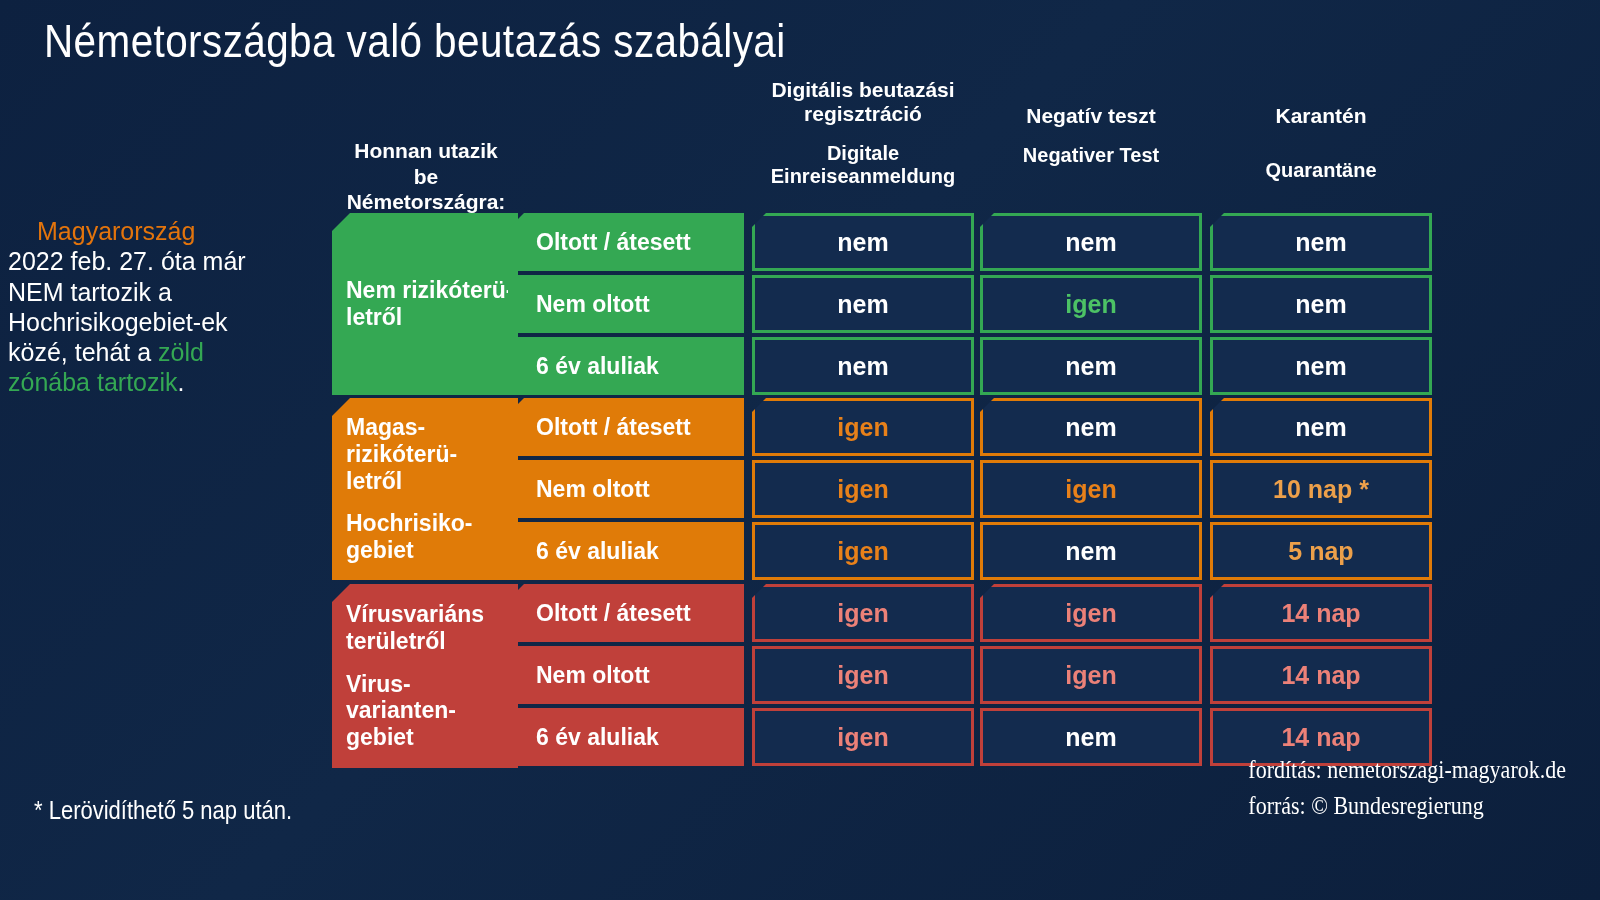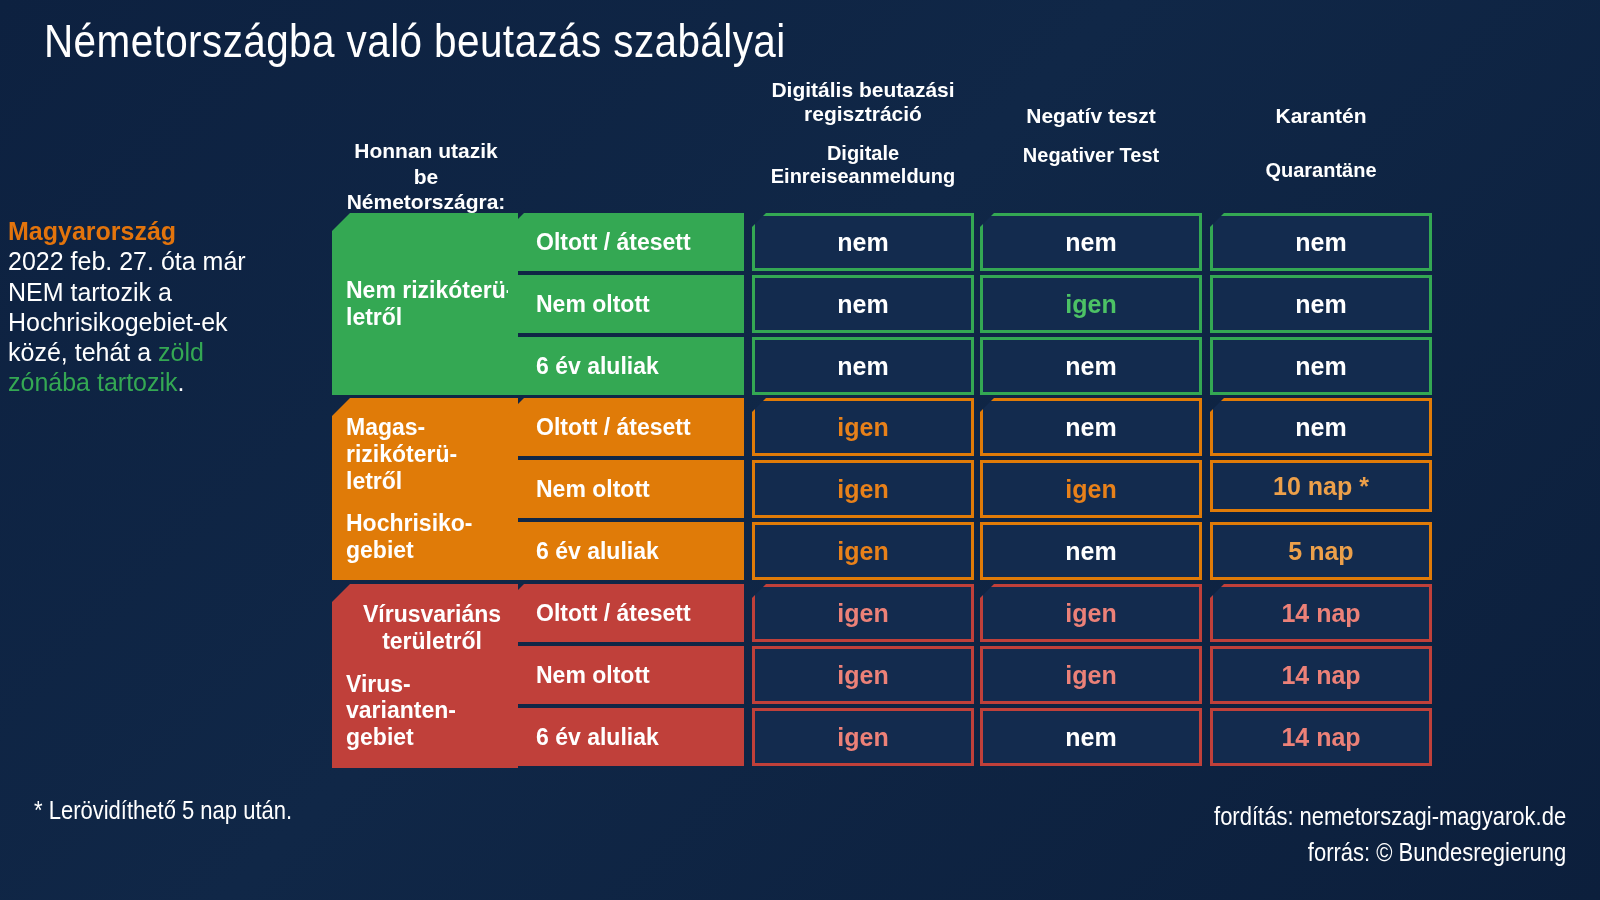--- a/index.html
+++ b/index.html
@@ -36,21 +36,21 @@
   }
   .updbanner .l2{
     font-size:31px;font-weight:400;line-height:1.1;margin-top:-1px;
     transform:scaleX(.95);
   }
   
   .note{
     position:absolute;left:8px;top:216px;width:312px;
     font-size:25px;line-height:1.21;color:#ffffff;
   }
-  .note .hu{color:#e3740c;font-weight:bold;display:block;}
+  .note .hu{color:#e3740c;font-weight:normal;display:block;margin-left:29px;}
   .note .grn{color:#34a853;}
   
   .colhead{
     position:absolute;color:#ffffff;font-weight:bold;text-align:center;
   }
   .colhead .hu{font-size:21px;line-height:1.15;}
   .colhead .de{font-size:20px;line-height:1.15;margin-top:16px;}
   
   .rowhead{
     position:absolute;left:338px;top:138px;width:176px;
@@ -82,22 +82,22 @@
     clip-path:polygon(14px 0,100% 0,100% 100%,0 100%,0 14px);
   }
   
   .foot-left{
     position:absolute;left:34px;top:796px;
     font-family:"Liberation Sans Narrow","Liberation Sans",sans-serif;
     font-size:25px;color:#ffffff;transform:scaleX(.88);transform-origin:left top;
     white-space:nowrap;
   }
   .foot-right{
-    position:absolute;right:34px;top:798px;text-align:right;
-    font-family:Liberation Sans, sans-serif;
+    position:absolute;right:34px;top:752px;
+    font-family:Liberation Serif, serif;
     font-size:25px;color:#ffffff;line-height:1.45;
   }
   .foot-right div{transform:scaleX(.88);transform-origin:right top;white-space:nowrap;}
 </style>
 </head>
 <body>
 
 <div id="stage">
 
   <div class="title">Németországba való beutazás szabályai</div>
@@ -158,27 +158,27 @@
         <div class="sub" style="white-space: pre-line;">Hochrisiko-
 gebiet</div>
       </div>
       <div class="cat-cell notch" style="left: 508px; top: 398px; width: 236px; height: 58px; background: rgb(224, 123, 8);">Oltott / átesett</div>
       <div class="val-cell notch" style="left: 752px; top: 398px; width: 222px; height: 58px; background: rgb(19, 43, 78); border-color: rgb(224, 123, 8); color: rgb(232, 129, 26);">igen</div>
       <div class="val-cell notch" style="left: 980px; top: 398px; width: 222px; height: 58px; background: rgb(19, 43, 78); border-color: rgb(224, 123, 8); color: rgb(255, 255, 255);">nem</div>
       <div class="val-cell notch" style="left: 1210px; top: 398px; width: 222px; height: 58px; background: rgb(19, 43, 78); border-color: rgb(224, 123, 8); color: rgb(255, 255, 255);">nem</div>
       <div class="cat-cell" style="left: 508px; top: 460px; width: 236px; height: 58px; background: rgb(224, 123, 8);">Nem oltott</div>
       <div class="val-cell" style="left: 752px; top: 460px; width: 222px; height: 58px; background: rgb(19, 43, 78); border-color: rgb(224, 123, 8); color: rgb(232, 129, 26);">igen</div>
       <div class="val-cell" style="left: 980px; top: 460px; width: 222px; height: 58px; background: rgb(19, 43, 78); border-color: rgb(224, 123, 8); color: rgb(232, 129, 26);">igen</div>
-      <div class="val-cell" style="left: 1210px; top: 460px; width: 222px; height: 52px; background: rgb(19, 43, 78); border-color: rgb(224, 123, 8); color: rgb(237, 160, 74);">10 nap *</div>
+      <div class="val-cell" style="left: 1210px; top: 460px; width: 222px; height: 58px; background: rgb(19, 43, 78); border-color: rgb(224, 123, 8); color: rgb(237, 160, 74);">10 nap *</div>
       <div class="cat-cell" style="left: 508px; top: 522px; width: 236px; height: 58px; background: rgb(224, 123, 8);">6  év aluliak</div>
       <div class="val-cell" style="left: 752px; top: 522px; width: 222px; height: 58px; background: rgb(19, 43, 78); border-color: rgb(224, 123, 8); color: rgb(232, 129, 26);">igen</div>
       <div class="val-cell" style="left: 980px; top: 522px; width: 222px; height: 58px; background: rgb(19, 43, 78); border-color: rgb(224, 123, 8); color: rgb(255, 255, 255);">nem</div>
       <div class="val-cell" style="left: 1210px; top: 522px; width: 222px; height: 58px; background: rgb(19, 43, 78); border-color: rgb(224, 123, 8); color: rgb(237, 160, 74);">5 nap</div>
       <div class="grp-label" style="left: 332px; top: 584px; width: 172px; height: 184px; background: rgb(192, 64, 58);">
-        <div style="white-space: pre-line; text-align: center;">Vírusvariáns területről</div>
+        <div style="white-space: pre-line;">Vírusvariáns területről</div>
         <div class="sub" style="white-space: pre-line;">Virus-
 varianten-
 gebiet</div>
       </div>
       <div class="cat-cell notch" style="left: 508px; top: 584px; width: 236px; height: 58px; background: rgb(192, 64, 58);">Oltott / átesett</div>
       <div class="val-cell notch" style="left: 752px; top: 584px; width: 222px; height: 58px; background: rgb(19, 43, 78); border-color: rgb(192, 64, 58); color: rgb(236, 129, 120);">igen</div>
       <div class="val-cell notch" style="left: 980px; top: 584px; width: 222px; height: 58px; background: rgb(19, 43, 78); border-color: rgb(192, 64, 58); color: rgb(236, 129, 120);">igen</div>
       <div class="val-cell notch" style="left: 1210px; top: 584px; width: 222px; height: 58px; background: rgb(19, 43, 78); border-color: rgb(192, 64, 58); color: rgb(236, 129, 120);">14 nap</div>
       <div class="cat-cell" style="left: 508px; top: 646px; width: 236px; height: 58px; background: rgb(192, 64, 58);">Nem oltott</div>
       <div class="val-cell" style="left: 752px; top: 646px; width: 222px; height: 58px; background: rgb(19, 43, 78); border-color: rgb(192, 64, 58); color: rgb(236, 129, 120);">igen</div>

